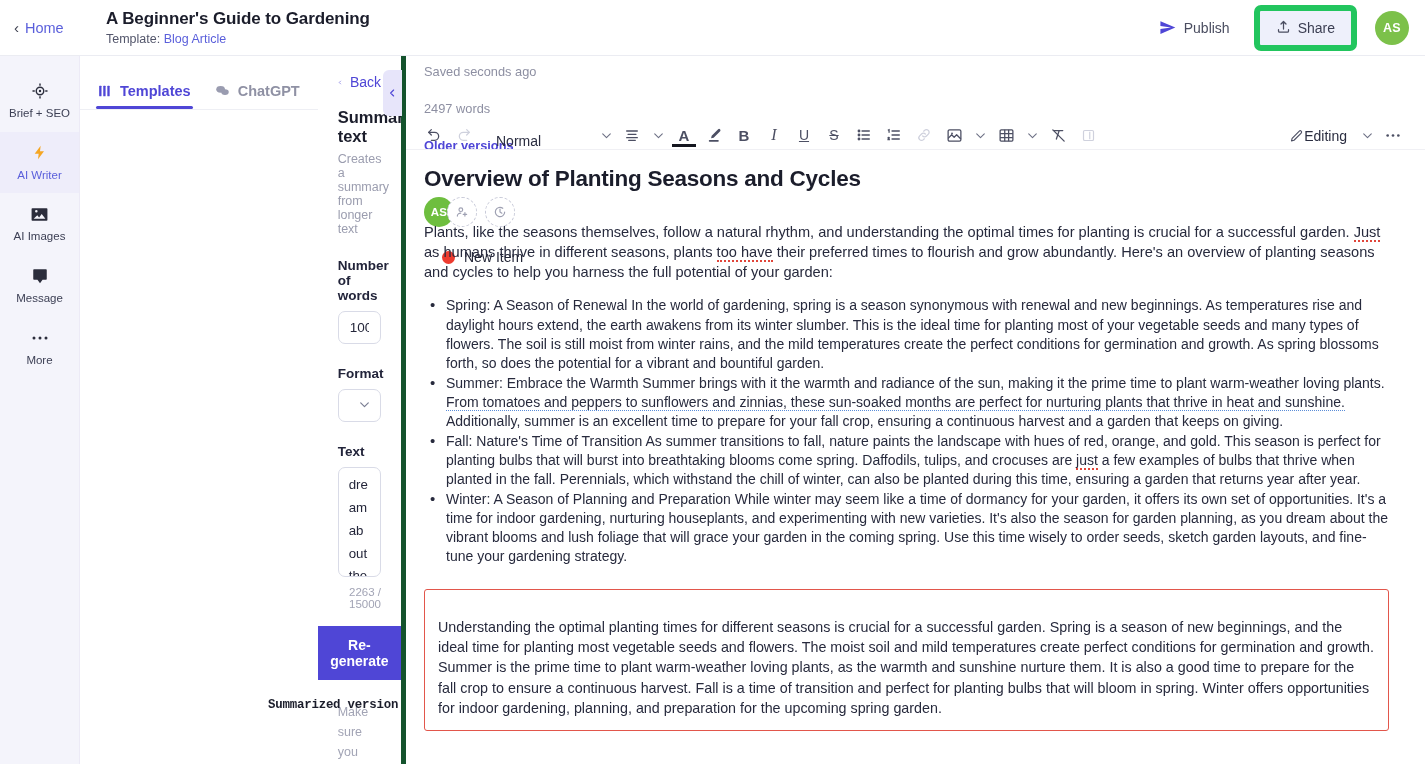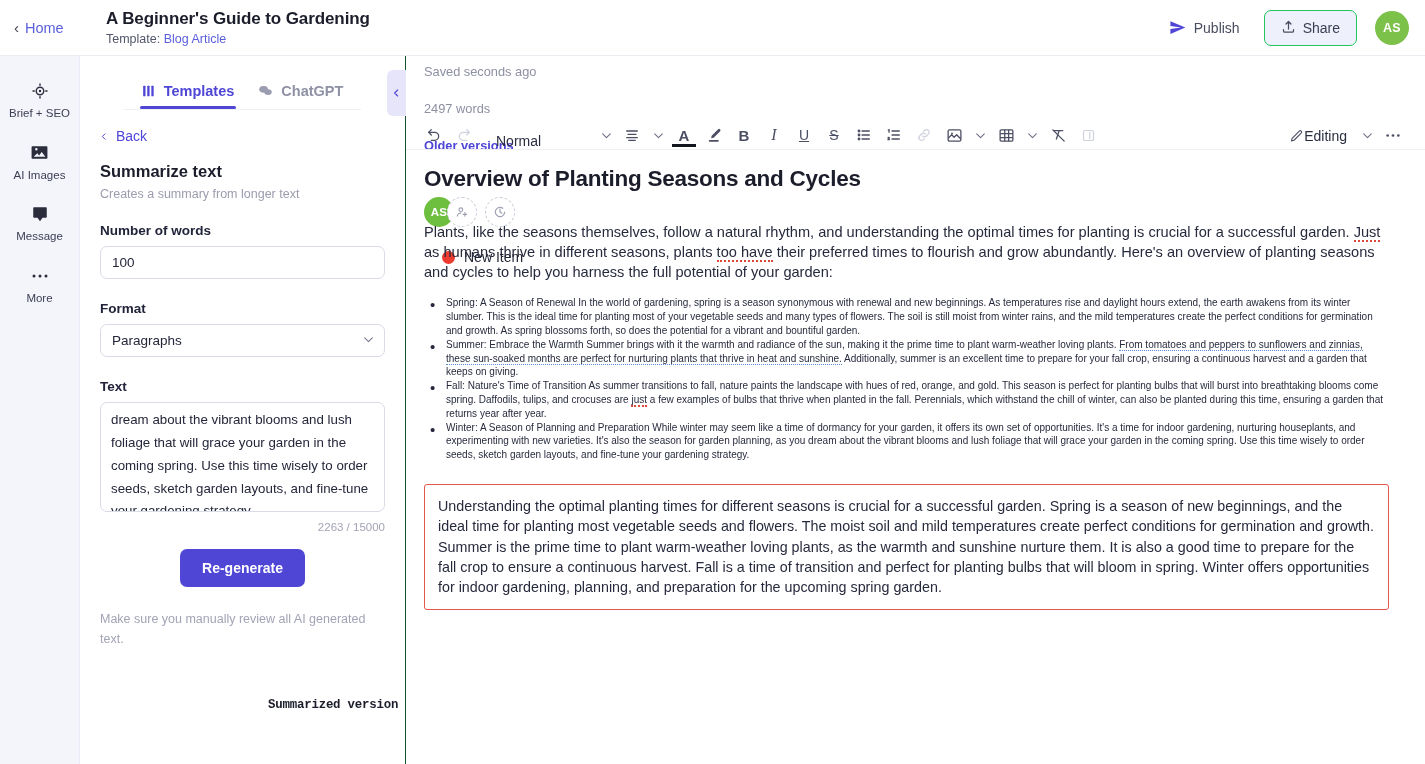--- a/index.html
+++ b/index.html
@@ -39,21 +39,21 @@
   .publish-btn {
     display: flex; align-items: center; gap: 8px;
     font-size: 14px; color: #4a4d60; cursor: pointer;
     padding: 7px 10px; border-radius: 6px; background: transparent; border: none;
   }
   .publish-btn svg { display: block; }
 
   .share-btn {
     display: flex; align-items: center; gap: 7px;
     font-size: 14px; color: #3b3e52;
-    background: #eef0fb; border: 1px solid #22c55e;
+    background: #eef0fb; border: 6px solid #22c55e;
     border-radius: 7px; padding: 8px 16px; cursor: pointer;
     margin-left: 14px;
   }
 
   .avatar {
     width: 34px; height: 34px; border-radius: 50%;
     display: flex; align-items: center; justify-content: center;
     color: #fff; font-size: 12.5px; font-weight: 700; letter-spacing: .4px;
     margin-left: 18px; cursor: pointer;
   }
@@ -77,24 +77,23 @@
   }
   .rail-item .ricon { height: 20px; display: flex; align-items: center; justify-content: center; color: #2b2d3c; }
   .rail-item.active { background: #eeedfa; }
   .rail-item.active .rlabel { color: #5a5fdb; }
   .rail-item.active .ricon { color: #f5a623; }
 
   
   .panel {
     width: 326px; min-width: 326px;
     background: #ffffff;
-    border-right: 1px solid #14532d;
-    display: flex; flex-direction: column;
+    border-right: 5px solid #14532d;
+    display: flex; 
     position: relative;
-    align-items: center;
   }
   .panel-tabs {
     height: 54px; min-height: 54px;
     display: flex; align-items: center; gap: 24px;
     padding: 0 18px;
     border-bottom: 1px solid #eeeff4;
   }
   .ptab {
     display: flex; align-items: center; gap: 8px;
     font-size: 14.5px; color: #8f91a4; cursor: pointer;
@@ -228,32 +227,32 @@
   .doc-h1 {
     font-size: 22.5px; font-weight: 700; color: #1b1d2b;
     letter-spacing: -0.25px; margin-bottom: 30px;
   }
   .doc-p {
     font-size: 14.6px; line-height: 1.38; color: #272a3d; margin-bottom: 14px;
   }
   .doc-ul { list-style: none; margin: 0 0 12px 0; padding: 0; }
   .doc-ul li {
     position: relative; padding-left: 22px;
-    font-size: 10px; line-height: 1.38; color: #272a3d;
+    font-size: 14px; line-height: 1.38; color: #272a3d;
     margin-bottom: 0px;
   }
   .doc-ul li::before {
     content: "•"; position: absolute; left: 6px; top: -1px; font-size: 15px; color: #272a3d;
   }
   .sp-err { border-bottom: 2px dotted #e0453a; }
   .ai-mark { border-bottom: 1.5px dotted #5b8dd8; }
 
   .summary-box {
     border: 1.6px solid #e2564b; border-radius: 3px;
-    padding: 11px 13px 12px; margin-top: 22px;
+    padding: 27px 13px 12px; margin-top: 22px;
     font-size: 14.3px; line-height: 1.42; color: #272a3d;
     background: #fff;
   }
 </style>
 </head>
 <body>
 
 <div id="app">
 
   <div class="topbar">
@@ -297,20 +296,28 @@
     <div class="rail">
       <div class="rail-item">
         <span class="ricon">
           <svg width="18" height="18" viewBox="0 0 24 24" fill="none" stroke="currentColor" stroke-width="1.9">
               <circle cx="12" cy="12" r="5"></circle>
               <circle cx="12" cy="12" r="1.6" fill="currentColor" stroke="none"></circle>
               <path d="M12 2v3M12 19v3M2 12h3M19 12h3"></path>
             </svg>
         </span>
         <span class="rlabel">Brief + SEO</span>
+      </div>
+      <div class="rail-item active">
+        <span class="ricon">
+          <svg width="16" height="19" viewBox="0 0 24 24" fill="#f5a623">
+              <path d="M13 2L4 14h6l-1 8 9-12h-6l1-8z"></path>
+            </svg>
+        </span>
+        <span class="rlabel">AI Writer</span>
       </div>
       <div class="rail-item">
         <span class="ricon">
           <svg width="19" height="19" viewBox="0 0 24 24" fill="currentColor">
               <path d="M3 4h18a1 1 0 0 1 1 1v14a1 1 0 0 1-1 1H3a1 1 0 0 1-1-1V5a1 1 0 0 1 1-1zm1.6 13.5h14.8l-4.6-6-3.3 4.2-2.3-2.7-4.6 4.5zM8 9.4a1.6 1.6 0 1 0 0-3.2 1.6 1.6 0 0 0 0 3.2z"></path>
             </svg>
         </span>
         <span class="rlabel">AI Images</span>
       </div>
       <div class="rail-item">

